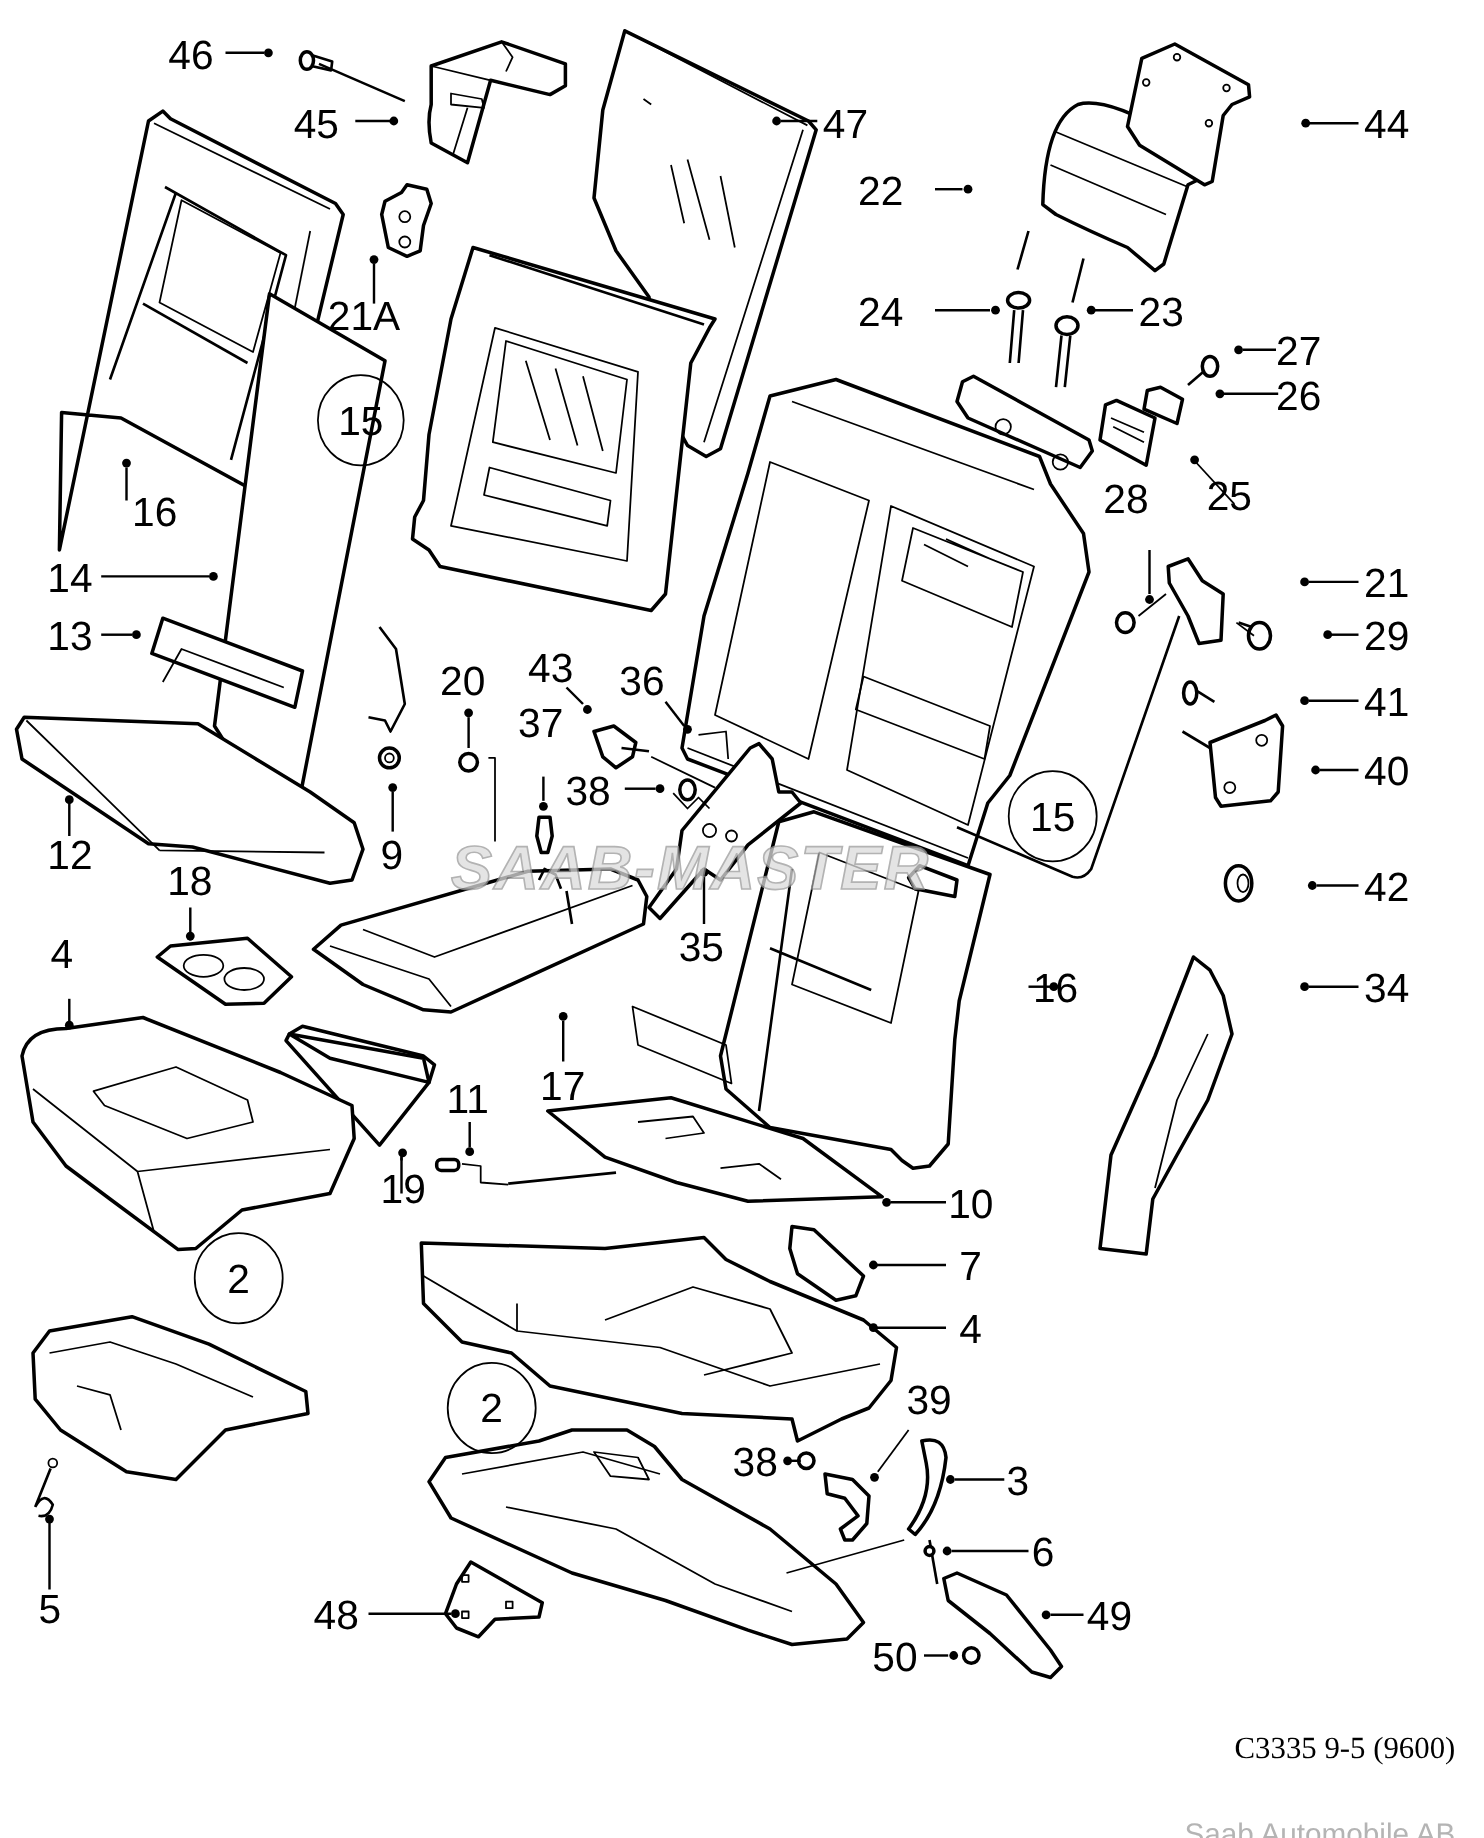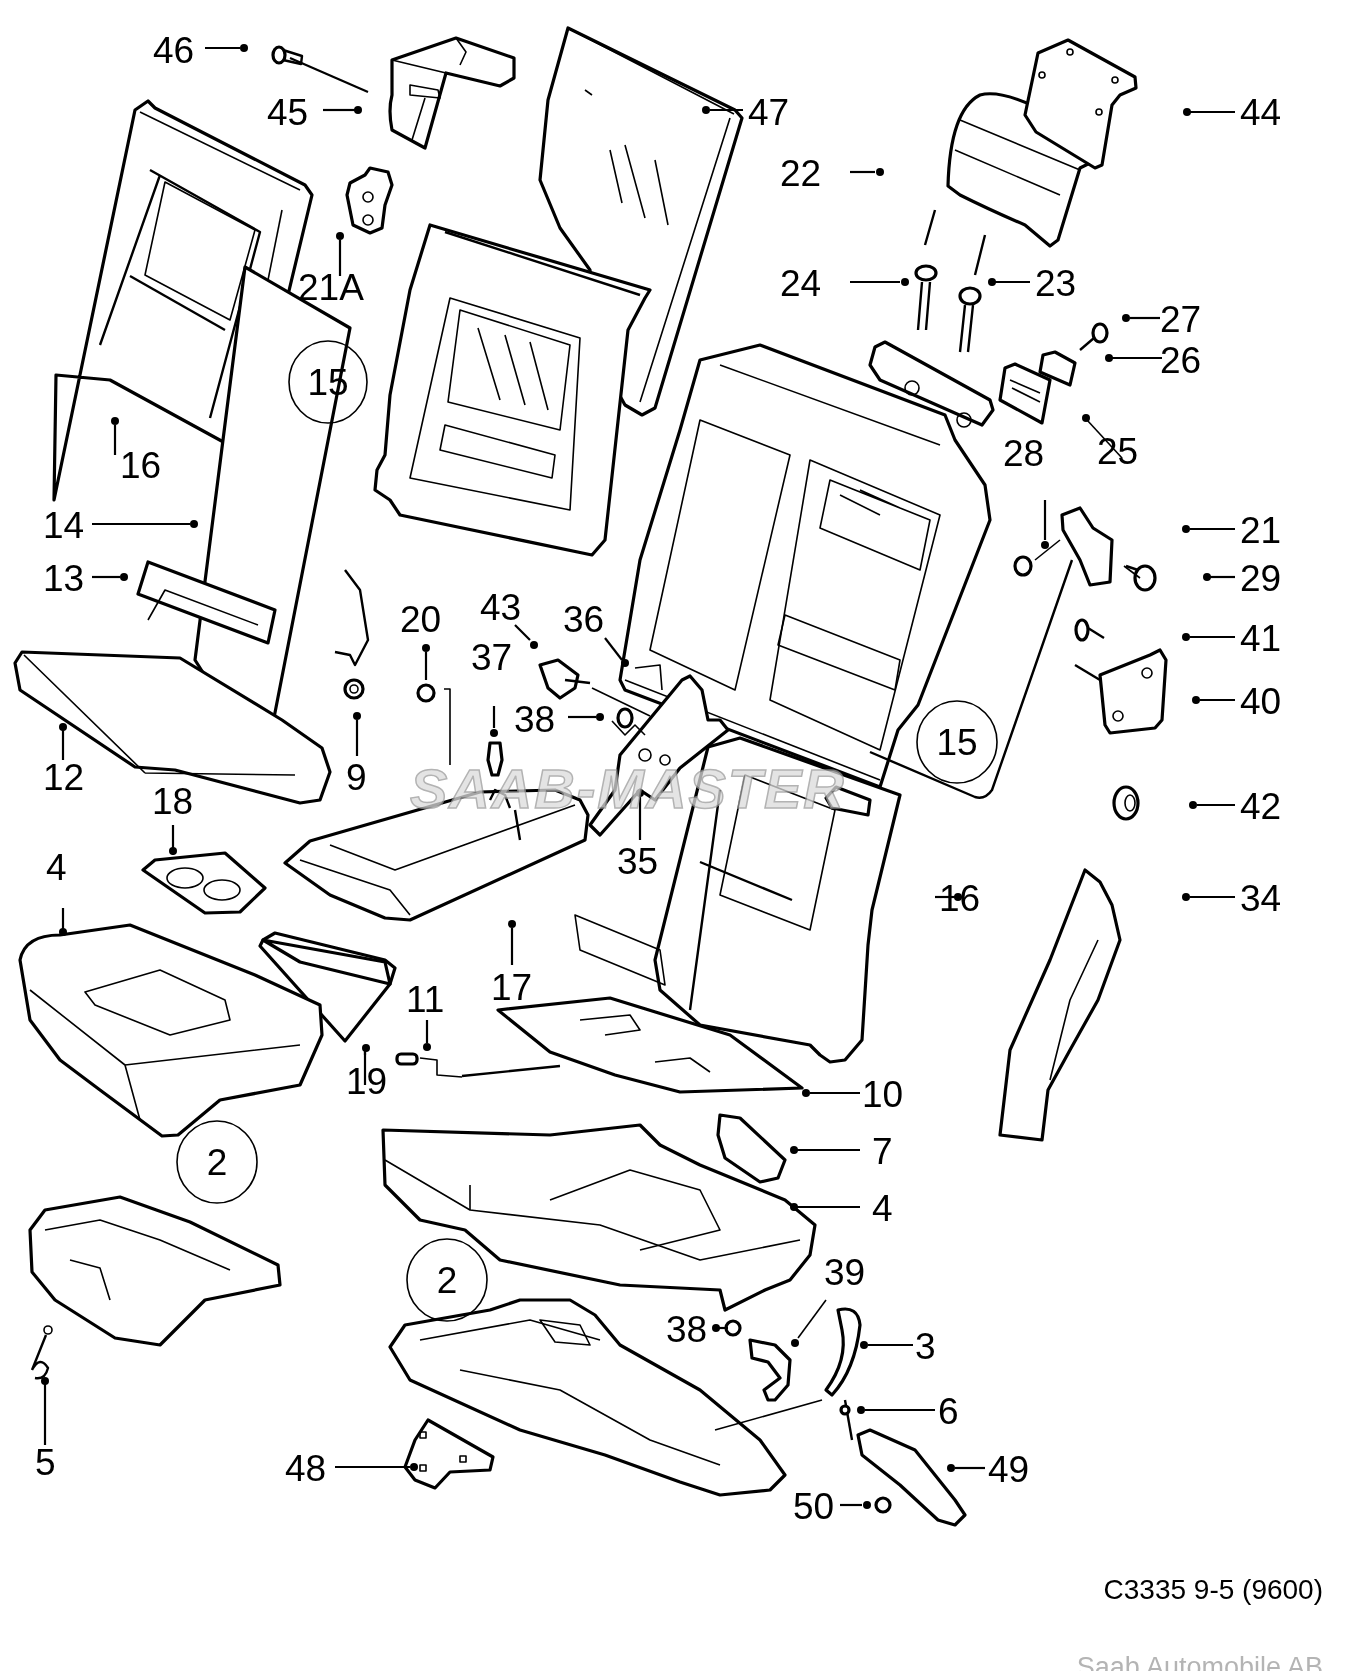--- a/index.html
+++ b/index.html
@@ -7,21 +7,21 @@
   #diagram { position:absolute; left:0; top:0; width:1349px; height:1671px; }
   .part { fill:#ffffff; stroke:#000; stroke-width:3.2; stroke-linejoin:round; }
   .thin { fill:none; stroke:#000; stroke-width:1.6; stroke-linejoin:round; }
   .med { fill:none; stroke:#000; stroke-width:2.4; stroke-linejoin:round; }
   .leader { stroke:#000; stroke-width:2.2; fill:none; }
   .dot { fill:#000; }
   .lbl { font-family:"Liberation Sans", sans-serif; font-size:37px; fill:#000; }
   .circ { fill:none; stroke:#000; stroke-width:1.6; }
   .clbl { font-family:"Liberation Sans", sans-serif; font-size:37px; fill:#000; text-anchor:middle; }
   .wm { font-family:"Liberation Sans", sans-serif; font-weight:bold; font-style:italic; font-size:56px; fill:#dcdcdc; stroke:#9a9a9a; stroke-width:1.5; opacity:0.75; letter-spacing:2px; }
-  .code { position:absolute; right:26px; top:1574px; font-size:28px; color:#000; font-family:Liberation Sans, sans-serif; }
+  .code { position:absolute; right:26px; top:1574px; font-size:28px; color:#000; font-family:Liberation Serif, serif; }
   .company { position:absolute; right:26px; top:1652px; font-size:27px; color:#b4b4b4; font-family:"Liberation Sans", sans-serif; }
 </style>
 </head>
 <body>
 
 <svg id="diagram" viewBox="0 0 1349 1671" xmlns="http://www.w3.org/2000/svg">
 
   <g>
     <path class="part" d="M54,500 L135,110 L148,101 L155,108 L305,185 L312,195 L256,428 L250,432 L248,445 L238,450 L110,380 L56,375 Z"></path>
     <path class="thin" d="M140,112 L300,190"></path>

